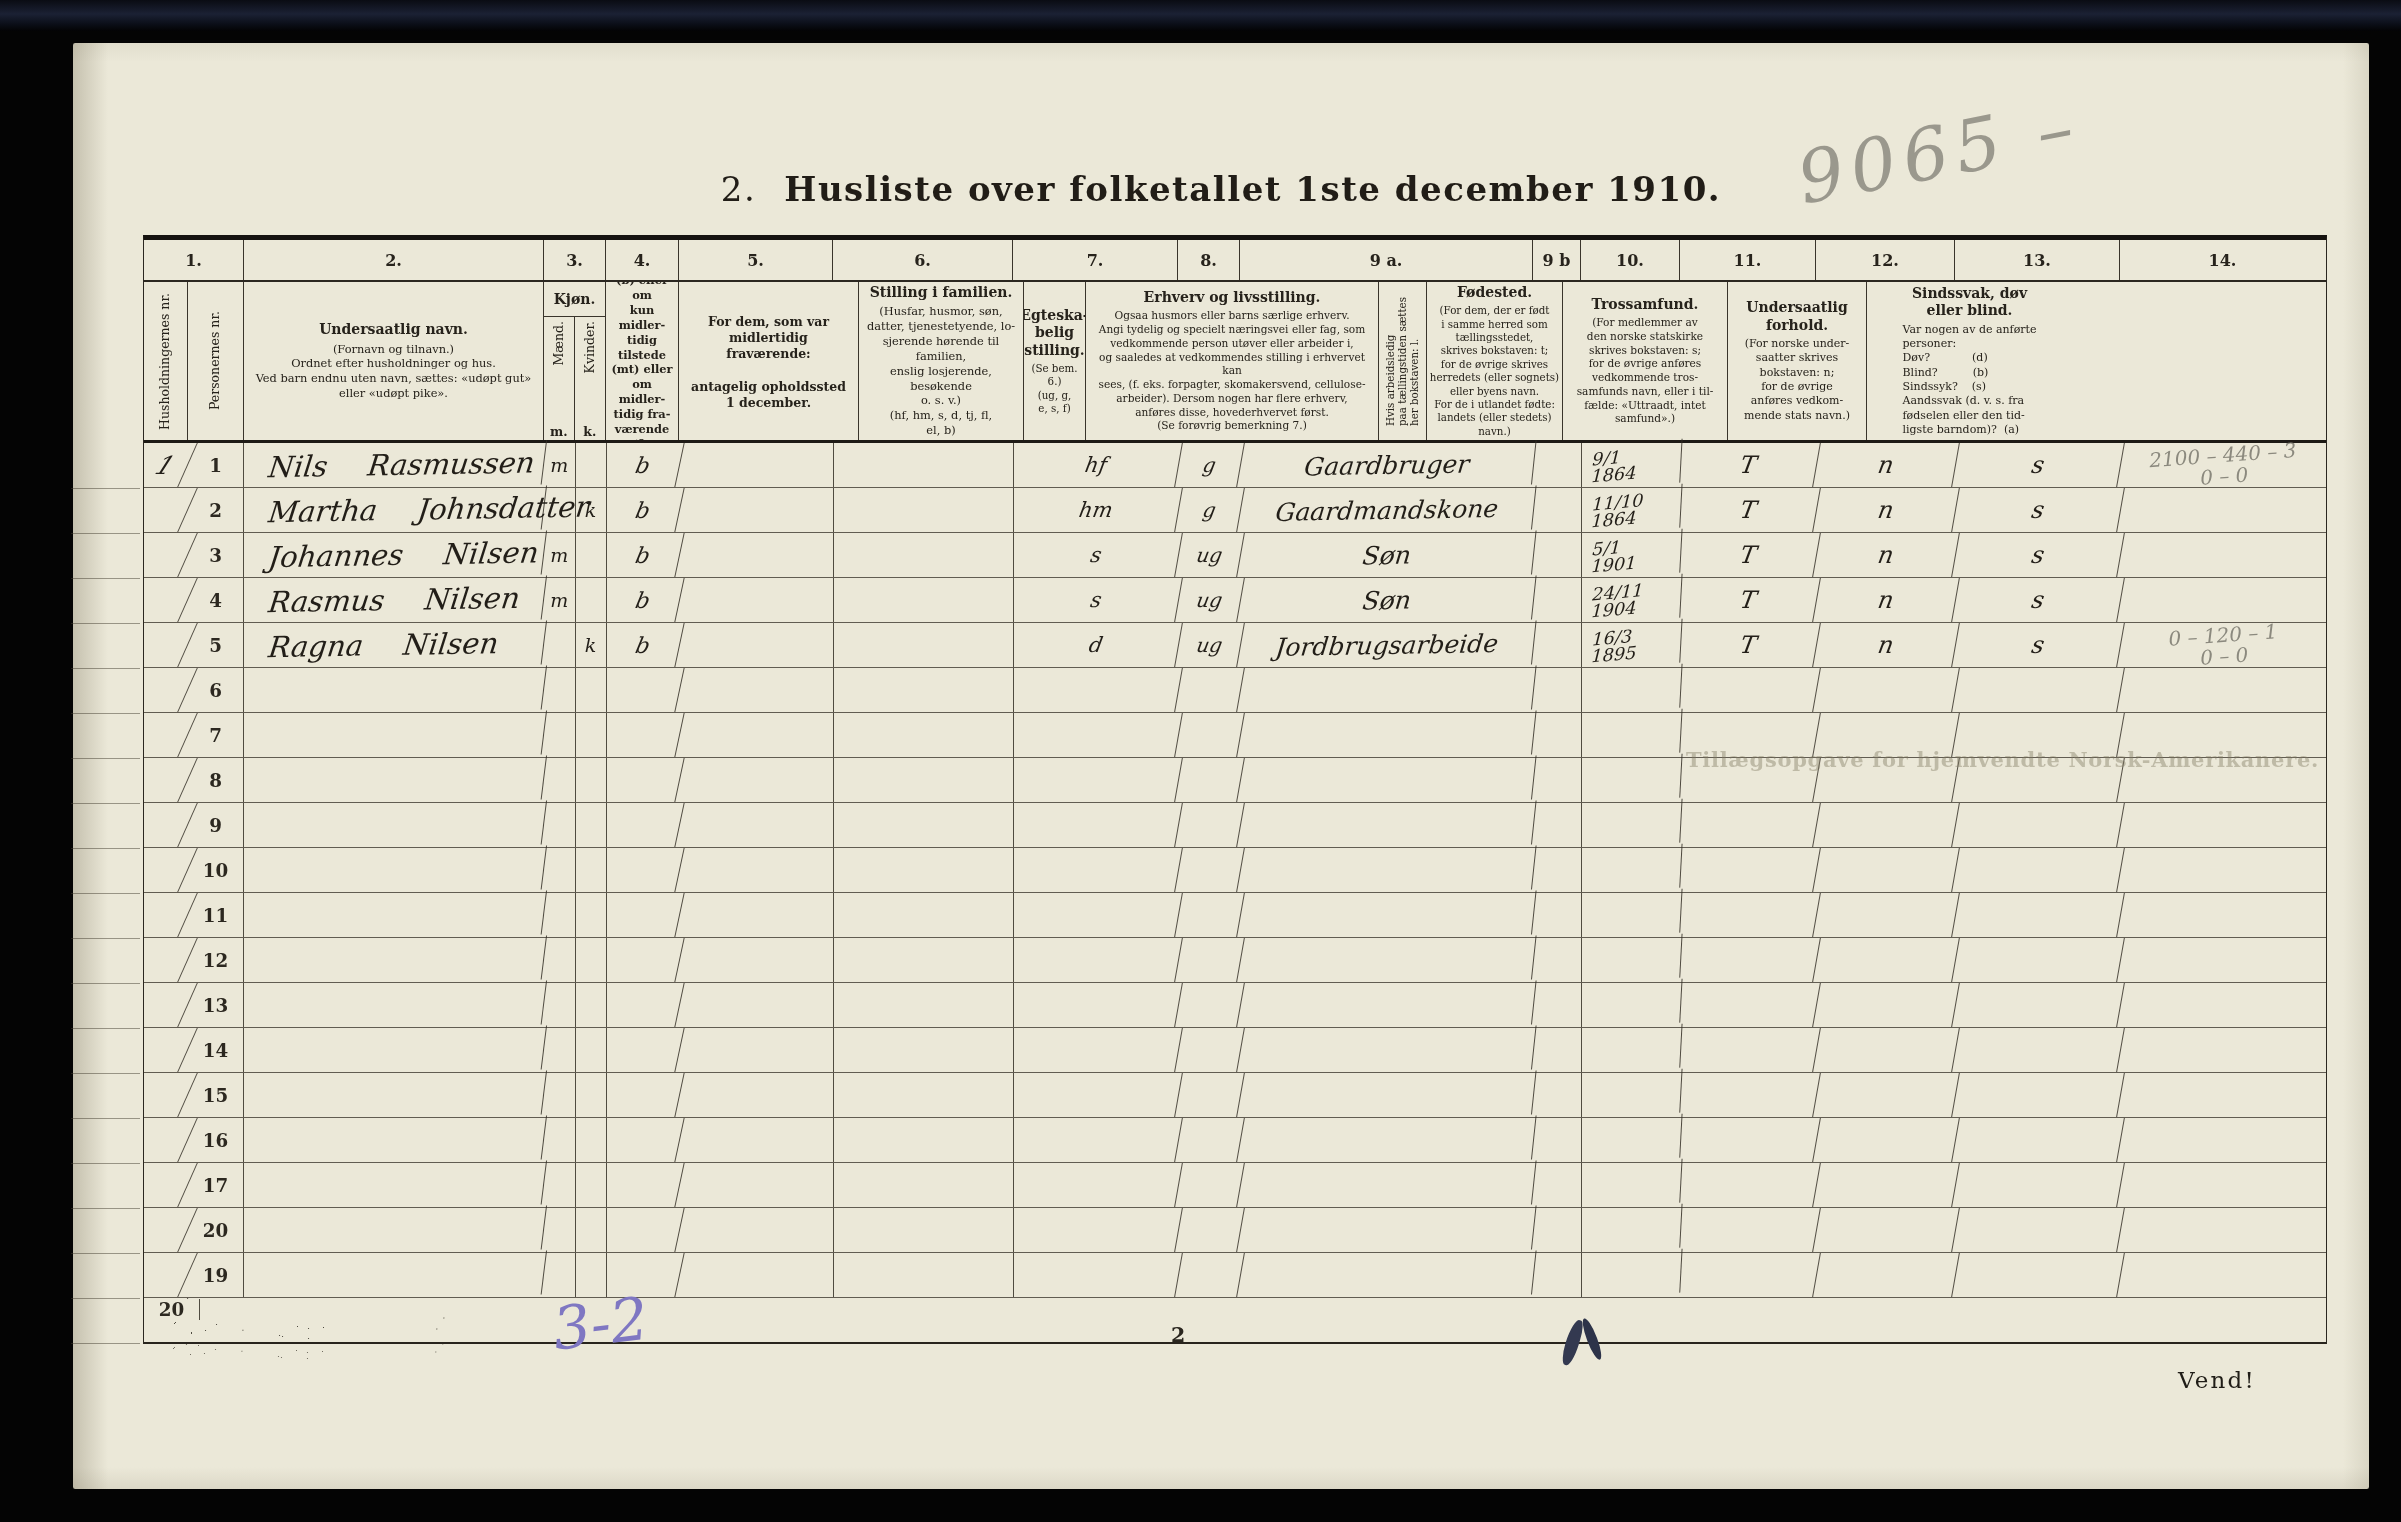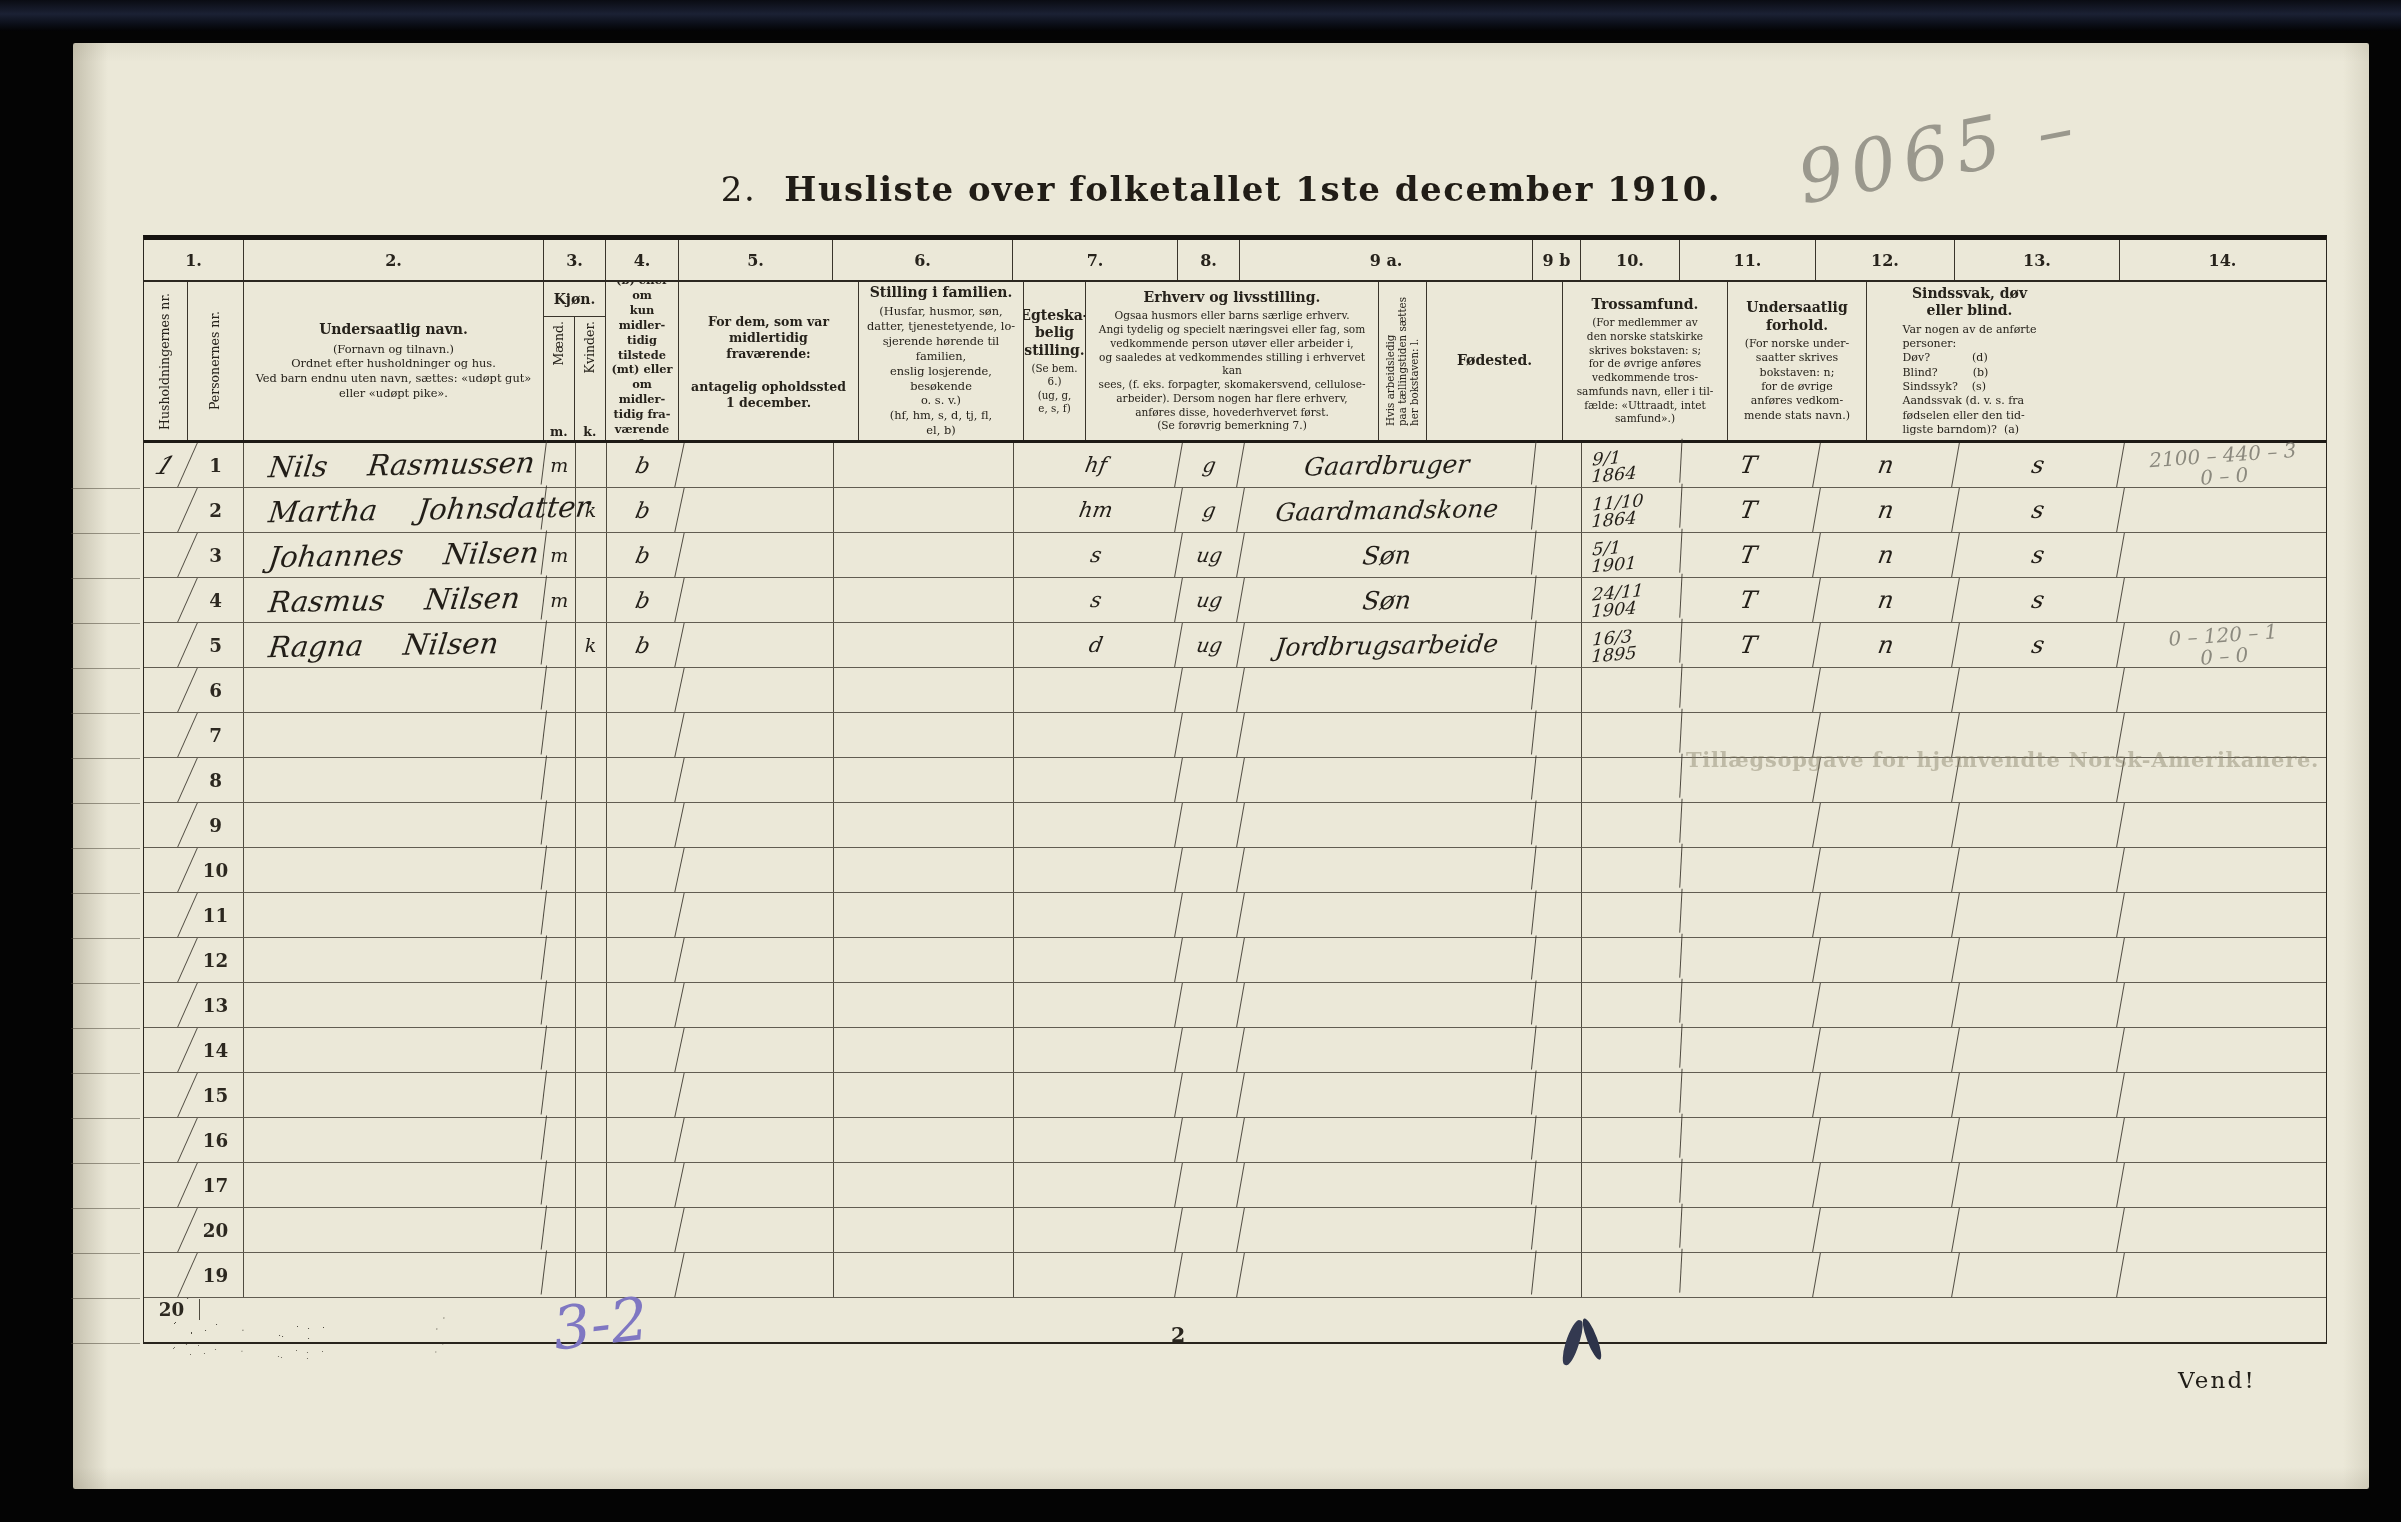--- a/index.html
+++ b/index.html
@@ -219,20 +219,30 @@
         </div>
         <div class="hc c9b">
           <div class="vwrap">
               <span class="vtext" style="font-size:10.3px;white-space:pre-line">Hvis arbeidsledig
 paa tællingstiden sættes
 her bokstaven: l.</span>
             </div>
         </div>
         <div class="hc c11 lab">
           <div class="h-title">Fødested.</div>
+          <div class="h-body" style="font-size:10.3px">(For dem, der er født
+i samme herred som
+tællingsstedet,
+skrives bokstaven: t;
+for de øvrige skrives
+herredets (eller sognets)
+eller byens navn.
+For de i utlandet fødte:
+landets (eller stedets)
+navn.)</div>
         </div>
         <div class="hc c13 lab">
           <div class="h-title">Trossamfund.</div>
           <div class="h-body" style="font-size:10.6px">(For medlemmer av
 den norske statskirke
 skrives bokstaven: s;
 for de øvrige anføres
 vedkommende tros-
 samfunds navn, eller i til-
 fælde:  «Uttraadt, intet

